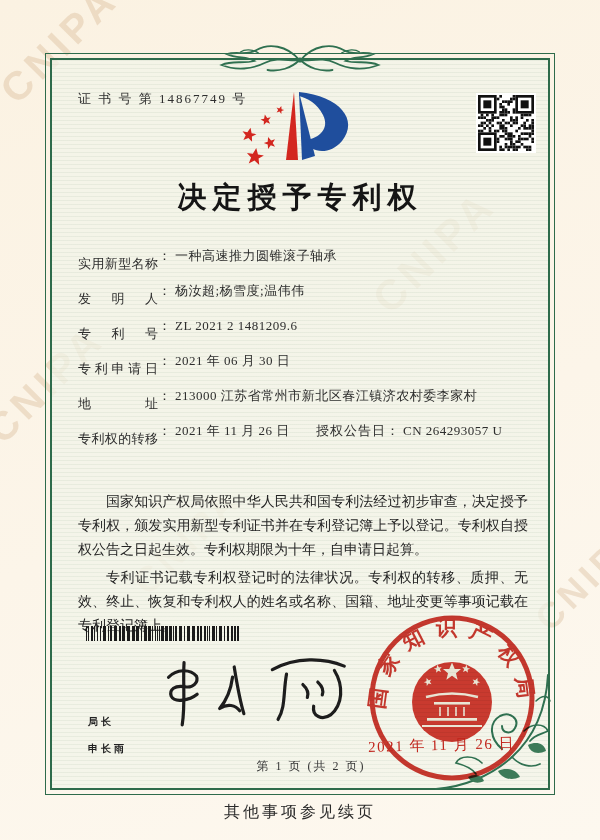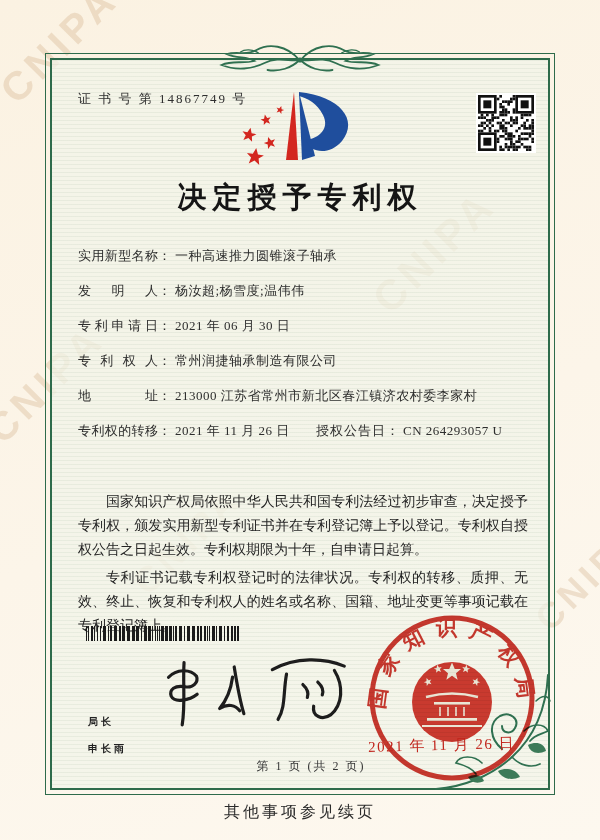--- a/index.html
+++ b/index.html
@@ -42,21 +42,21 @@
   }
   .title {
     position:absolute; top:118px; width:100%; text-align:center;
     font-size:29px; font-weight:700; letter-spacing:6px; color:#151515; z-index:2;
   }
   
   .fields { position:absolute; left:26px; top:186px; width:455px; font-size:13px; color:#2d2d2d; z-index:2; }
   .frow { position:relative; height:35px; line-height:19px; white-space:nowrap; }
   .flabel {
     display:inline-block; width:80px;
-    text-align:justify; text-align-last:justify; vertical-align:top;
+    text-align:justify; text-align-last:justify; vertical-align:top;margin-top:8px;
   }
   .fcolon { display:inline-block; margin-right:4px; }
   .fvalue { letter-spacing:0.5px; }
   .grant-no { position:absolute; left:238px; top:0; }
   .grant-no .flabel2 { letter-spacing:1px; }
   
   .paras { position:absolute; left:26px; top:430px; width:450px; font-size:14px;
            line-height:24px; color:#242424; text-align:justify; z-index:2; }
   .paras p { text-indent:2em; margin-bottom:4px; }
   
@@ -279,24 +279,24 @@
   <div class="title">决定授予专利权</div>
 
   <div class="fields">
     <div class="frow">
       <span class="flabel">实用新型名称</span><span class="fcolon">：</span><span class="fvalue">一种高速推力圆锥滚子轴承</span>
     </div>
     <div class="frow">
       <span class="flabel">发明人</span><span class="fcolon">：</span><span class="fvalue">杨汝超;杨雪度;温伟伟</span>
     </div>
     <div class="frow">
+      <span class="flabel">专利号</span><span class="fcolon">：</span><span class="fvalue">ZL 2021 2 1481209.6</span>
+    </div>
+    <div class="frow">
       <span class="flabel">专利申请日</span><span class="fcolon">：</span><span class="fvalue">2021 年 06 月 30 日</span>
-    </div>
-    <div class="frow">
-      <span class="flabel">专利权人</span><span class="fcolon">：</span><span class="fvalue">常州润捷轴承制造有限公司</span>
     </div>
     <div class="frow">
       <span class="flabel">地址</span><span class="fcolon">：</span><span class="fvalue">213000 江苏省常州市新北区春江镇济农村委李家村</span>
     </div>
     <div class="frow">
       <span class="flabel">专利权的转移</span><span class="fcolon">：</span><span class="fvalue">2021 年 11 月 26 日</span>
       <span class="grant-no">
         <span class="flabel2">授权公告日</span><span class="fcolon">：</span><span class="fvalue">CN 264293057 U</span>
       </span>
     </div>

